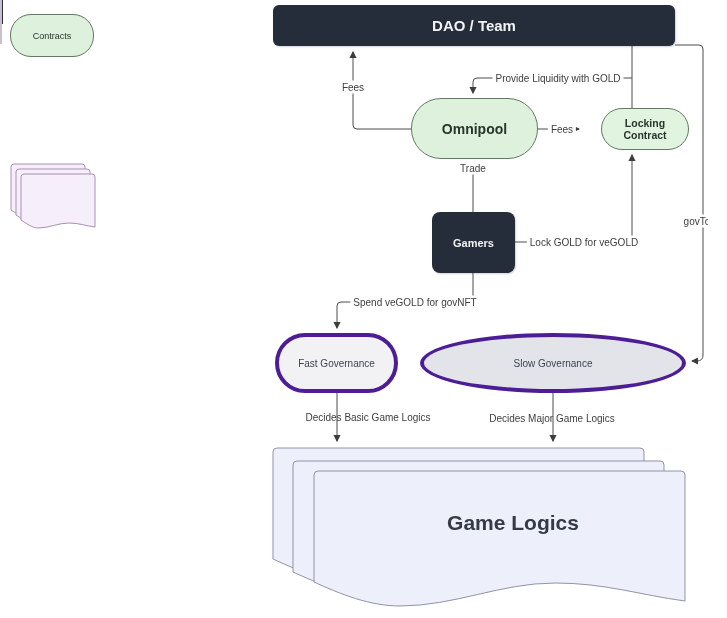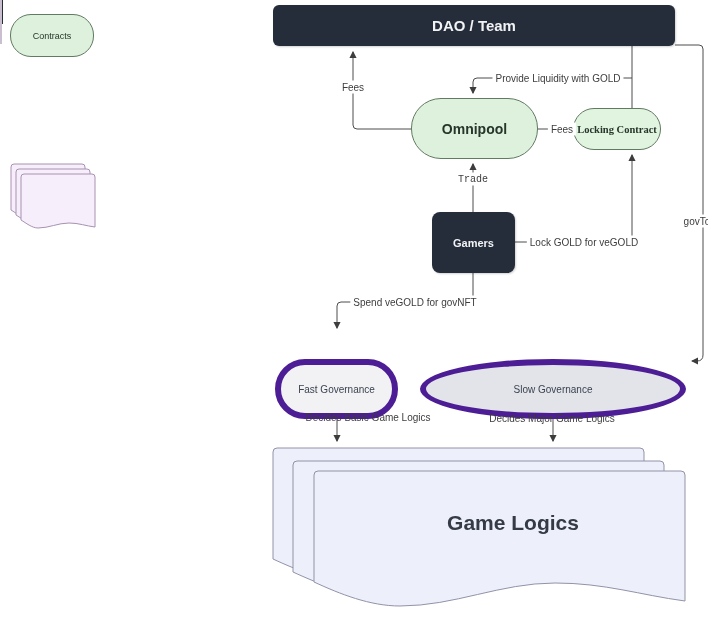--- a/index.html
+++ b/index.html
@@ -5,21 +5,21 @@
   html,body{margin:0;padding:0;background:#fff;}
   #stage{
     position:relative;width:708px;height:618px;background:#ffffff;overflow:hidden;
     font-family:"Liberation Sans", sans-serif;color:#3b3b3b;
   }
   .node{position:absolute;display:flex;align-items:center;justify-content:center;
     box-sizing:border-box;text-align:center;}
   .dark{background:#252d3b;color:#f2f3f5;font-weight:bold;
     box-shadow:1px 1px 2px rgba(0,0,0,0.18);}
   .green{background:#ddf1dc;border:1px solid #617a61;color:#27352b;}
-  .grayish{border:6px solid #4c1d95;color:#3b4350;margin-top:26px;}
+  .grayish{border:4px solid #4c1d95;color:#3b4350;}
   .edge-label{position:absolute;transform:translate(-50%,-50%);font-size:10px;
     color:#3d3d3d;background:#ffffff;padding:0 3px;white-space:nowrap;line-height:13px;}
   .legend-label{font-size:9px;}
   svg{position:absolute;left:0;top:0;}
   .frag{position:absolute;}
 </style>
 </head>
 <body>
 
 <div id="stage">
@@ -69,21 +69,21 @@
   </div>
 
   <div class="node green" style="left:411px;top:98px;width:127px;height:61px;border-radius:30px;font-size:14px;font-weight:bold;">
     <span>Omnipool</span>
   </div>
 
   <div class="node dark" style="left:273px;top:5px;width:402px;height:41px;border-radius:6px;font-size:15px;">
     <span>DAO / Team</span>
   </div>
 
-  <div class="node green" style="left:573px;top:108px;width:88px;height:42px;border-radius:21px;font-size:10.5px;font-weight:bold;background:#e1f4e0;font-family:Liberation Serif, serif;">
+  <div class="node green" style="left:601px;top:108px;width:88px;height:42px;border-radius:21px;font-size:10.5px;font-weight:bold;background:#e1f4e0;">
     <span>Locking Contract</span>
   </div>
 
   <div class="node dark" style="left:432px;top:212px;width:83px;height:61px;border-radius:8px;font-size:11px;">
     <span>Gamers</span>
   </div>
 
   <div class="node grayish" style="left:275px;top:333px;width:123px;height:60px;border-radius:30px;background:#f2f2f5;font-size:10px;">
     <span>Fast Governance</span>
   </div>
@@ -91,21 +91,21 @@
   <div class="node grayish" style="left:420px;top:333px;width:266px;height:60px;border-radius:50%;background:#e3e4e9;font-size:10px;">
     <span>Slow Governance</span>
   </div>
 
   <div class="node" style="left:314px;top:508px;width:371px;height:30px;font-size:21px;font-weight:bold;color:#343b46;padding-left:27px;">
     <span>Game Logics</span>
   </div>
 
   <div class="edge-label" style="left:353px;top:87px;">Fees</div>
   <div class="edge-label" style="left:558px;top:78px;">Provide Liquidity with GOLD</div>
-  <div class="edge-label" style="left:473px;top:179px;font-family:Liberation Mono, monospace;">Trade</div>
+  <div class="edge-label" style="left:473px;top:168px;">Trade</div>
   <div class="edge-label" style="left:562px;top:129px;">Fees</div>
   <div class="edge-label" style="left:584px;top:242px;">Lock GOLD for veGOLD</div>
   <div class="edge-label" style="left:415px;top:302px;">Spend veGOLD for govNFT</div>
   <div class="edge-label" style="left:705px;top:221px;">govToken</div>
   <div class="edge-label" style="left:337px;top:417px;background:transparent;margin-left:31px;">Decides Basic Game Logics</div>
   <div class="edge-label" style="left:552px;top:418px;background:transparent;">Decides Major Game Logics</div>
 
 </div>
 
 </body></html>

